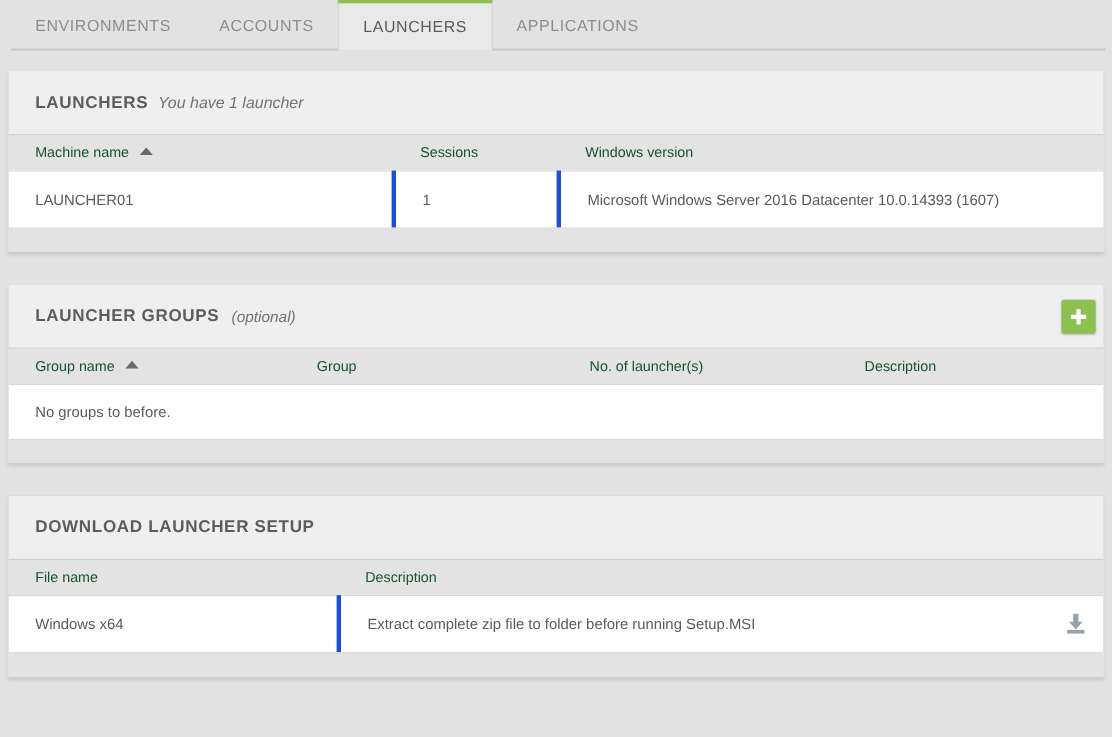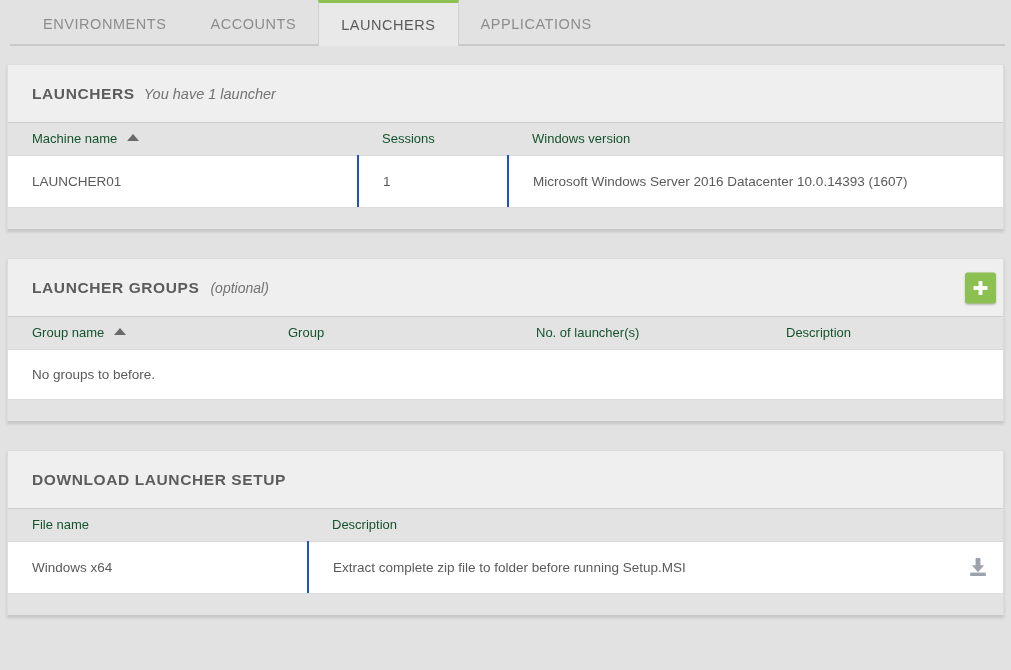--- a/index.html
+++ b/index.html
@@ -9,21 +9,21 @@
     background: #e2e2e2;
     font-family: "Liberation Sans", sans-serif;
     overflow: hidden;
   }
 
   
   .tabbar {
     position: relative;
     height: 46px;
     background: #e2e2e2;
-    padding-left: 21px;
+    padding-left: 10px;
     display: flex;
     align-items: flex-end;
   }
   .tabbar::after {
     content: "";
     position: absolute;
     left: 10px; right: 6px; bottom: 0;
     height: 2px;
     background: #c9c9c9;
   }
@@ -127,21 +127,21 @@
     border-bottom: 7px solid #6a6a6a;
     vertical-align: 2px;
   }
   tbody td {
     background: #ffffff;
     font-size: 13.5px;
     color: #5a5a5a;
     height: 52px;
     padding: 0 0 0 24px;
     vertical-align: middle;
-    border-right: 2px solid #1d4ed8;
+    border-right: 4px solid #1d4ed8;
   }
   tbody td:last-child { border-right: none; }
   tbody tr.empty td { border-right: none; height: 50px; }
 
   .panel-foot {
     height: 22px;
     background: #e3e3e3;
     border-top: 1px solid #dcdcdc;
   }
 

